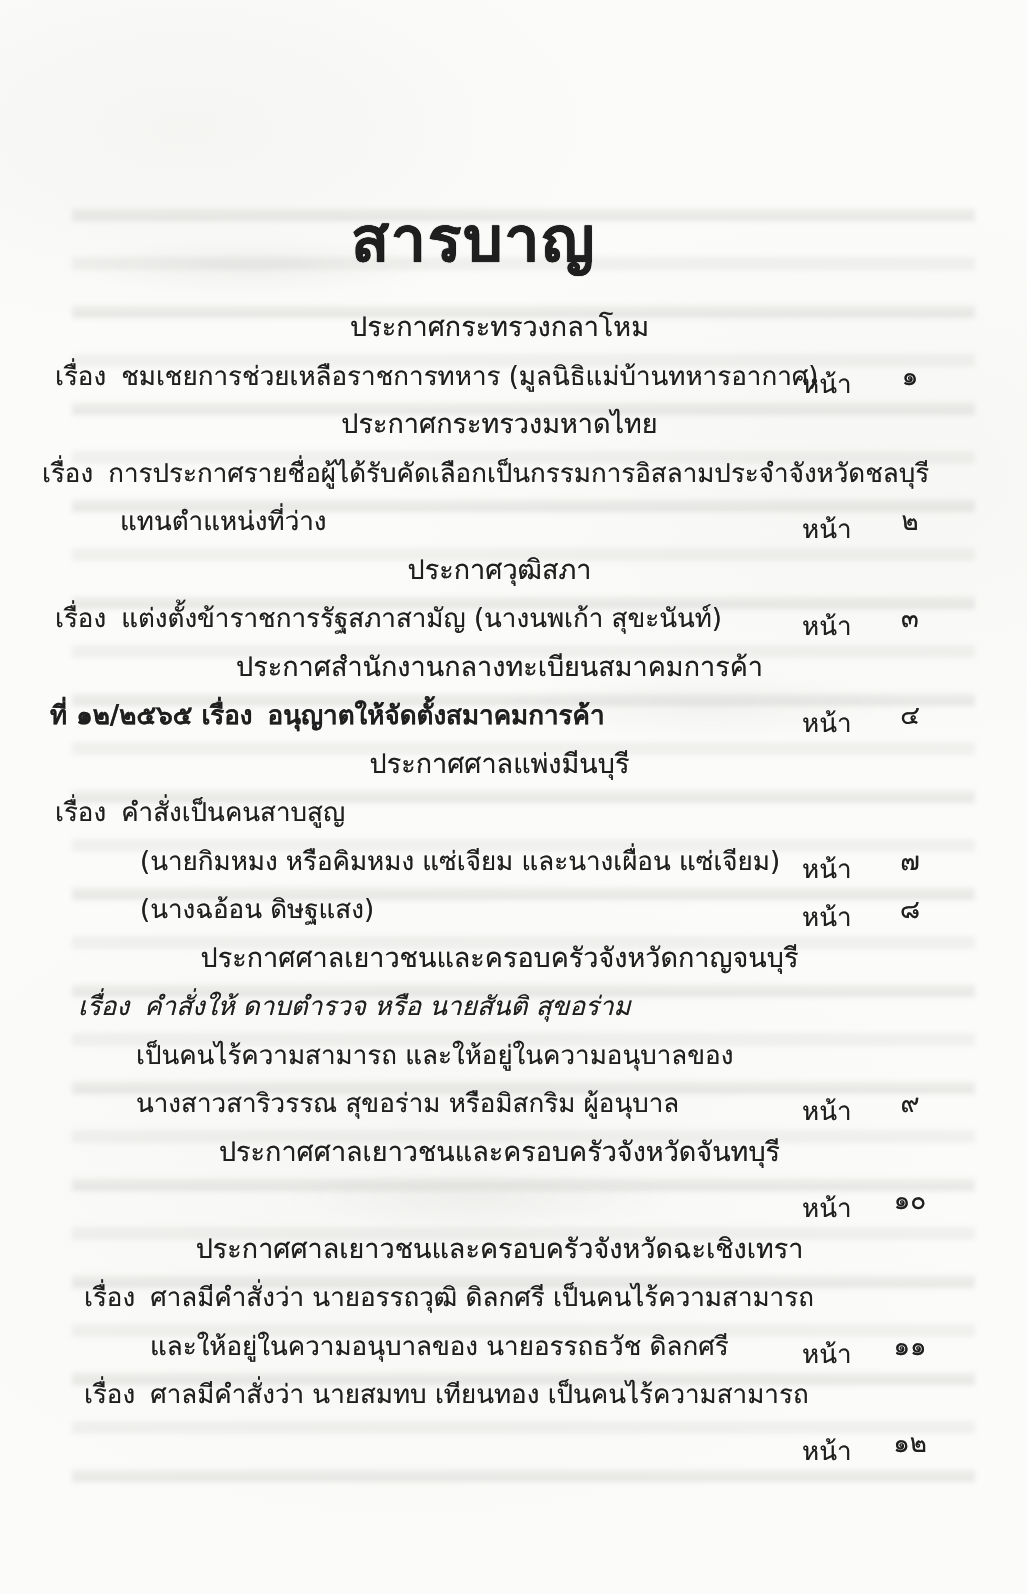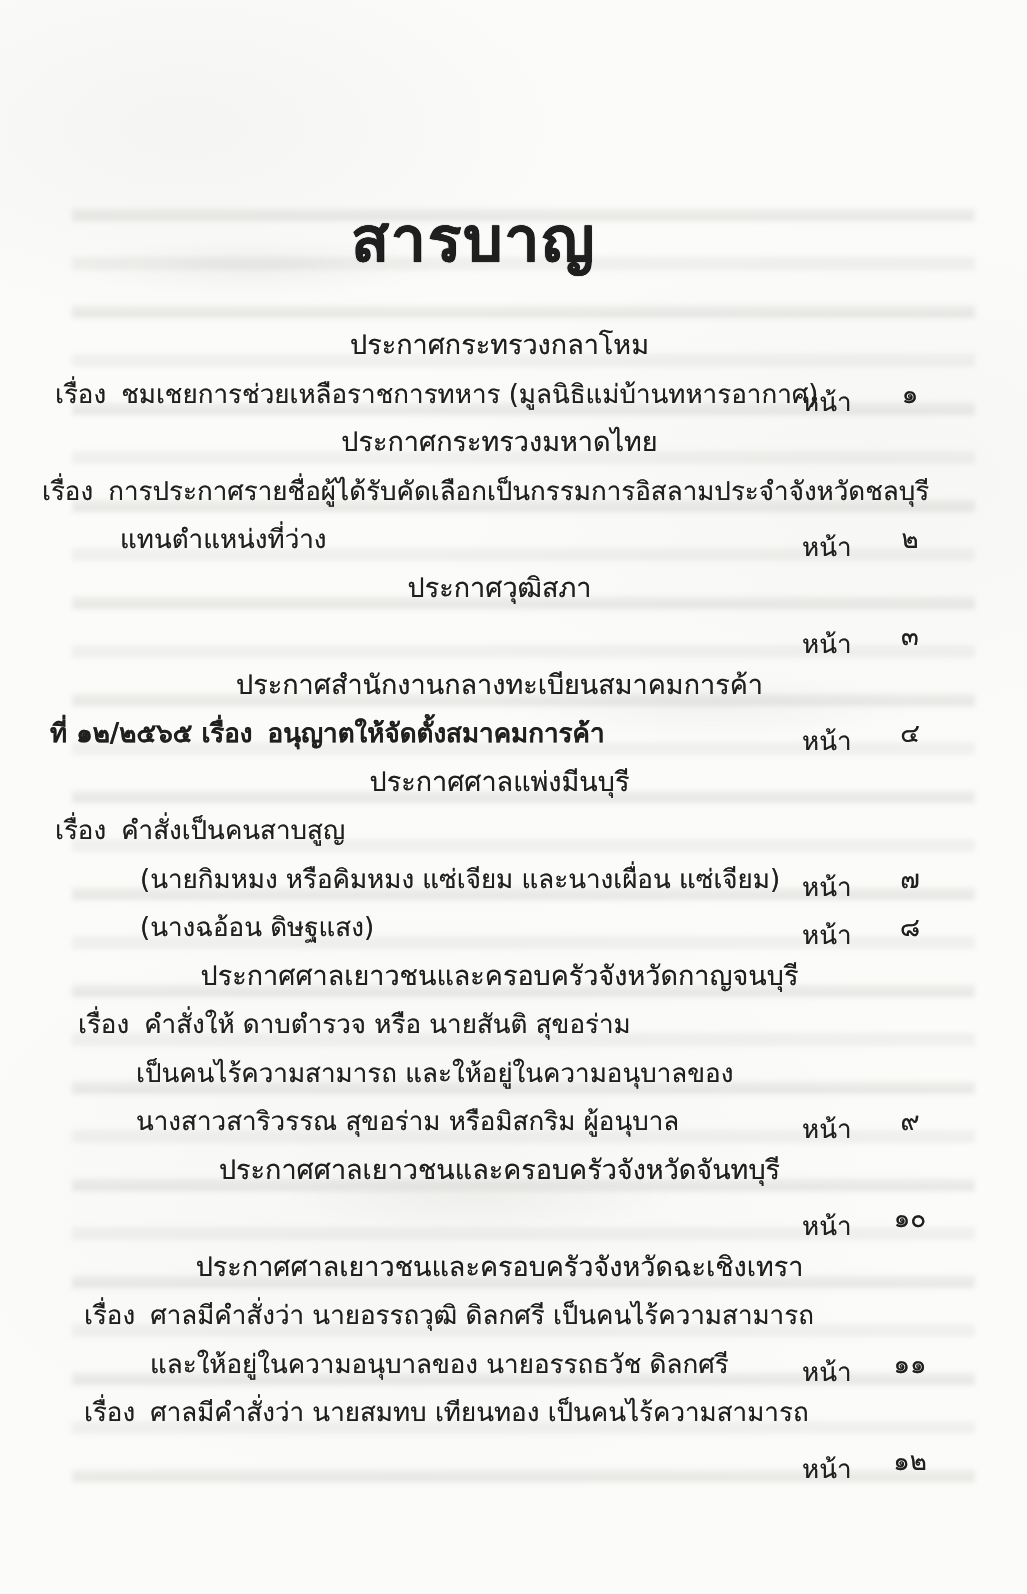--- a/index.html
+++ b/index.html
@@ -31,21 +31,21 @@
   .content { position:relative; padding-top:192px; }
   .doc-title {
     text-align:center;
     font-size:62px;
     font-weight:bold;
     line-height:95px;
     letter-spacing:2px;
     transform:translateX(-40px);
     text-shadow:0 0 1px #111, 0.5px 0 0.5px #111;
   }
-  .toc { margin-top:34px; font-size:26px; }
+  .toc { margin-top:16px; font-size:26px; }
   .sec-heading {
     height:48.5px; line-height:48.5px;
     text-align:center;
     font-size:27px;
     transform:translateX(-14px);
     text-shadow:0 0 0.5px rgba(25,25,25,0.65);
     white-space:nowrap;
   }
   .row { position:relative; height:48.5px; line-height:48.5px;padding-left:12px; }
   .row .line {
@@ -59,21 +59,21 @@
     text-shadow:0 0 0.5px rgba(25,25,25,0.6);
   }
   .row .pgnum {
     position:absolute; top:0; left:868px; width:84px;
     text-align:center;
     text-shadow:0 0 0.5px rgba(25,25,25,0.6);
   }
   .L42  .line { left:42px; }
   .L50  .line { left:50px;font-weight:bold; }
   .L55  .line { left:55px; }
-  .L78  .line { left:78px; }
+  .L78  .line { left:78px;font-style:italic; }
   .L84  .line { left:84px; }
   .L120 .line { left:120px; }
   .L136 .line { left:136px; }
   .L140 .line { left:140px; }
   .L150 .line { left:150px; }
 </style>
 </head>
 <body>
 
 <div class="bleed"></div>
@@ -96,20 +96,21 @@
       <span class="line"><span class="prefix">เรื่อง</span><span>การประกาศรายชื่อผู้ได้รับคัดเลือกเป็นกรรมการอิสลามประจำจังหวัดชลบุรี</span></span>
     </div>
     <div class="row L120">
       <span class="line"><span>แทนตำแหน่งที่ว่าง</span></span>
       <span class="pglabel">หน้า</span>
       <span class="pgnum">๒</span>
     </div>
 
     <div class="sec-heading">ประกาศวุฒิสภา</div>
     <div class="row L55">
+      <span class="line"><span class="prefix">เรื่อง</span><span>แต่งตั้งข้าราชการรัฐสภาสามัญ (นางนพเก้า สุขะนันท์)</span></span>
       <span class="pglabel">หน้า</span>
       <span class="pgnum">๓</span>
     </div>
 
     <div class="sec-heading">ประกาศสำนักงานกลางทะเบียนสมาคมการค้า</div>
     <div class="row L50">
       <span class="line"><span class="prefix">ที่ ๑๒/๒๕๖๕ เรื่อง</span><span>อนุญาตให้จัดตั้งสมาคมการค้า</span></span>
       <span class="pglabel">หน้า</span>
       <span class="pgnum">๔</span>
     </div>

